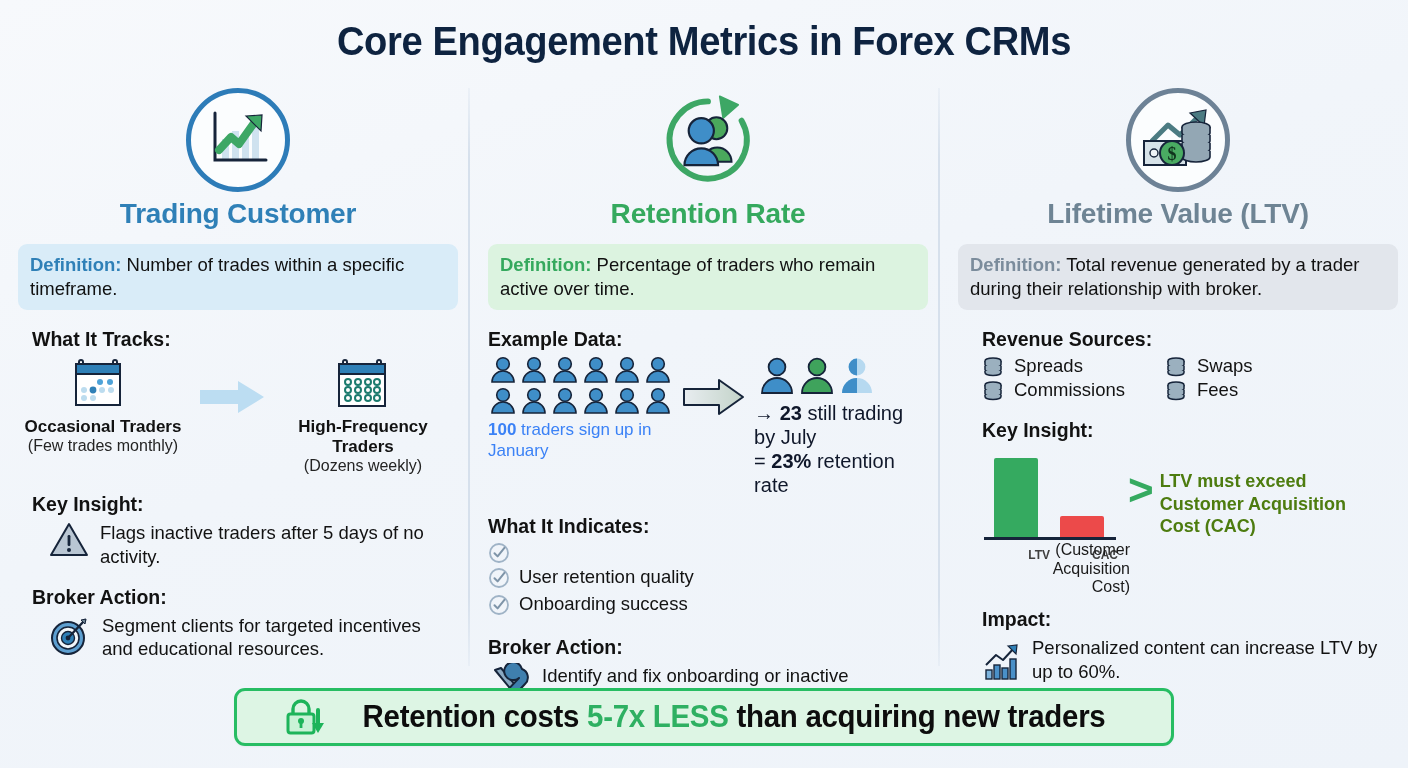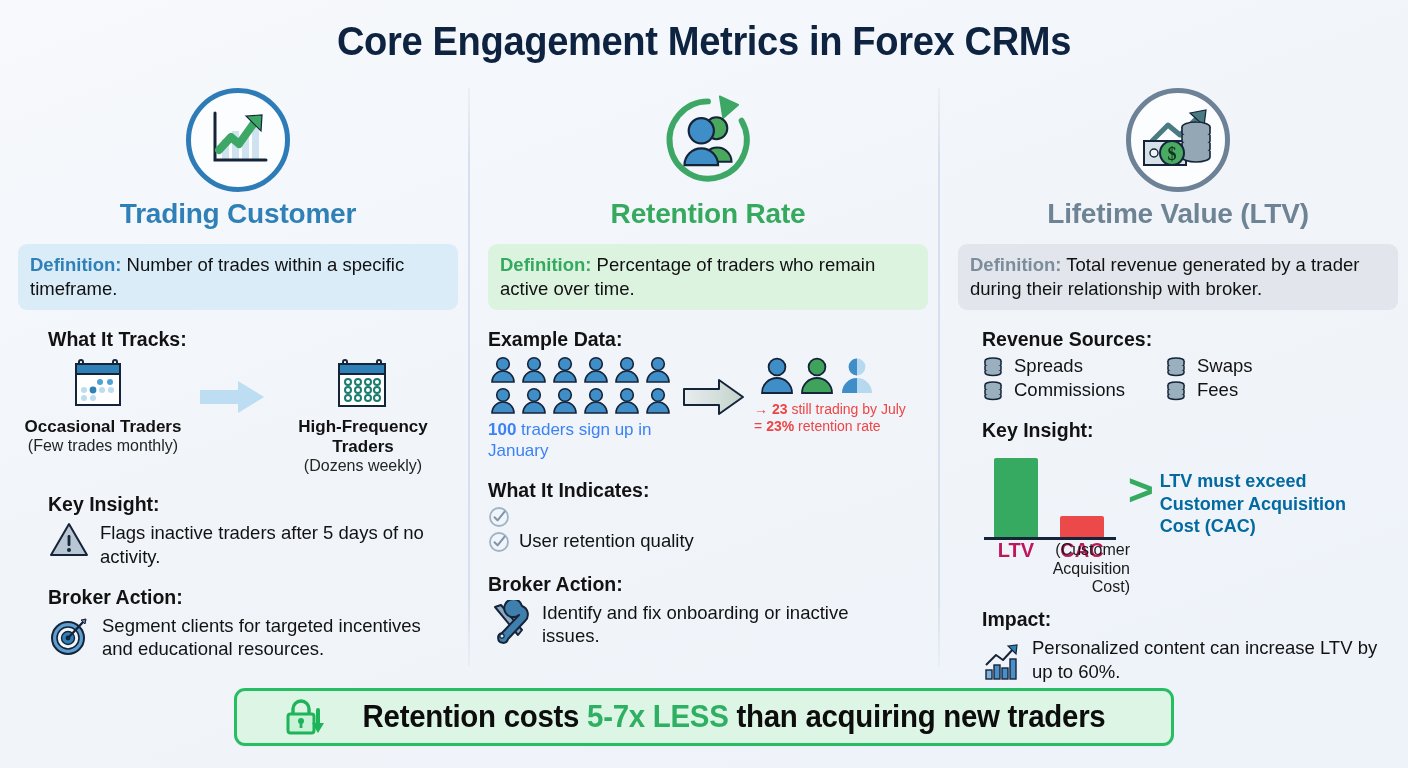--- a/index.html
+++ b/index.html
@@ -64,21 +64,21 @@
   .c3 .defbox { background: #e2e6ec; }
   .def-lab { font-weight: bold; }
   .c1 .def-lab { color: #2f80b7; }
   .c2 .def-lab { color: #35a95e; }
   .c3 .def-lab { color: #7b8c9c; }
 
   .sec-head {
     font-size: 19.5px; font-weight: bold; color: #121212;
     margin-top: 18px; margin-bottom: 4px;
   }
-  .c1 .sec-head { margin-left: 30px; }
+  .c1 .sec-head { margin-left: 14px; }
   .c3 .sec-head { margin-left: 24px; }
 
   .bodytxt { font-size: 18.5px; line-height: 1.26; color: #121212; }
 
   
   .irow { display: flex; align-items: flex-start; gap: 10px; }
   .irow .ic { flex: 0 0 auto; }
   .irow .tx { padding-top: 1px; }
 
   
@@ -90,41 +90,41 @@
   .trk-arrow { width: 90px; display: flex; align-items: center; justify-content: center; padding-top: 24px; }
 
   
   .exwrap { display: flex; align-items: flex-start; margin-top: 4px; gap: 4px; }
   .ex-left { width: 186px; }
   .people-grid { display: grid; grid-template-columns: repeat(6, 1fr); gap: 1px 1px; }
   .ex-arrow { width: 74px; display: flex; justify-content: center; padding-top: 22px; }
   .ex-right { width: 176px; }
   .ex-cap { font-size: 17px; line-height: 1.2; text-align: left; color: #3b82f6; margin-top: 4px; }
   .ex-cap b { font-weight: bold; }
-  .ex-cap2 { font-size: 14px; line-height: 1.2; color: #ef4444; margin-top: 4px; }
+  .ex-cap2 { font-size: 20px; line-height: 1.2; color: #0f172a; margin-top: 4px; }
 
   .chk-list { margin-top: 2px; }
   .chk-item { display: flex; align-items: center; gap: 9px; font-size: 18.5px; color: #121212; line-height: 1.45; }
 
   
   .rev-grid { display: grid; grid-template-columns: 175px 1fr; gap: 2px 8px; margin-left: 24px; margin-top: 2px; }
   .rev-item { display: flex; align-items: center; gap: 8px; font-size: 18.5px; color: #121212; }
 
   .ltvchart { display: flex; align-items: flex-start; margin-top: 4px; margin-left: 24px; }
   .bars { position: relative; width: 140px; height: 118px; }
   .bar { position: absolute; bottom: 26px; }
   .bar.ltv { left: 12px;  width: 44px; height: 80px; background: #35aa60; border-radius: 2px 2px 0 0; }
   .bar.cac { left: 78px;  width: 44px; height: 22px; background: #ec4a4a; border-radius: 2px 2px 0 0; }
   .baseline { position: absolute; bottom: 24px; left: 2px; width: 132px; height: 3px; background: #16243a; }
-  .blab { position: absolute; font-size: 20px; font-weight: bold; color: #be185d; text-align: center; }
+  .blab { position: absolute; font-size: 12px; font-weight: bold; color: #404040; text-align: right; }
   .blab.l1 { left: 0px;  bottom: 2px; width: 68px; }
   .blab.l2 { left: 64px; bottom: 2px; width: 72px; }
   .bsub { position: absolute; left: 44px; bottom: -32px; width: 104px; font-size: 16px; line-height: 1.15; text-align: right; color: #1a1a1a; }
   .gt { font-size: 44px; font-weight: bold; color: #35aa60; line-height: 1; padding: 22px 6px 0 6px; }
-  .ltvnote { font-size: 18px; font-weight: bold; line-height: 1.24; color: #0369a1; padding-top: 24px; width: 218px; }
+  .ltvnote { font-size: 18px; font-weight: bold; line-height: 1.24; color: #4d7c0f; padding-top: 24px; width: 218px; }
 
   
   .banner {
     position: absolute; left: 234px; top: 688px; width: 940px; height: 58px;
     background: #ddf5e4; border: 3px solid #27bd63; border-radius: 11px;
     display: flex; align-items: center; justify-content: center; gap: 14px;
     box-shadow: 0 1px 2px rgba(0,0,0,0.04);
   }
   .banner-txt { font-size: 31px; font-weight: bold; color: #0d0d0d; letter-spacing: -0.3px; transform: scaleX(0.95); white-space: nowrap; }
   .banner-hl { color: #2eb062; }
@@ -408,20 +408,29 @@
       </div>
       <div class="chk-item">
         <span>
             <svg width="22" height="22" viewBox="0 0 22 22">
               <circle cx="11" cy="11" r="9" fill="none" stroke="#9fb3c6" stroke-width="1.8"></circle>
               <path d="M6.5 11.2 L9.6 14.4 L16.4 5.8" stroke="#7e94a8" stroke-width="2" fill="none" stroke-linecap="round" stroke-linejoin="round"></path>
             </svg>
           </span>
         <span>User retention quality</span>
       </div>
+      <div class="chk-item">
+        <span>
+            <svg width="22" height="22" viewBox="0 0 22 22">
+              <circle cx="11" cy="11" r="9" fill="none" stroke="#9fb3c6" stroke-width="1.8"></circle>
+              <path d="M6.5 11.2 L9.6 14.4 L16.4 5.8" stroke="#7e94a8" stroke-width="2" fill="none" stroke-linecap="round" stroke-linejoin="round"></path>
+            </svg>
+          </span>
+        <span>Onboarding success</span>
+      </div>
     </div>
 
     <div class="sec-head">Broker Action:</div>
     <div class="irow">
       <div class="ic">
         <svg width="44" height="44" viewBox="0 0 44 44">
           <path d="M7 7 L13 5 L34 30 L30 35 Z" fill="#8ba9c2" stroke="#16243a" stroke-width="2" stroke-linejoin="round"></path>
           <path d="M34 6 A9 9 0 1 0 31 15 L14 33 A5 5 0 1 0 20 39 L37 21 A9 9 0 0 0 34 6 Z" fill="#3f7fae" stroke="#16243a" stroke-width="2" stroke-linejoin="round"></path>
           <circle cx="14" cy="36" r="2.1" fill="#e9f1f7" stroke="#16243a" stroke-width="1.2"></circle>
         </svg>

